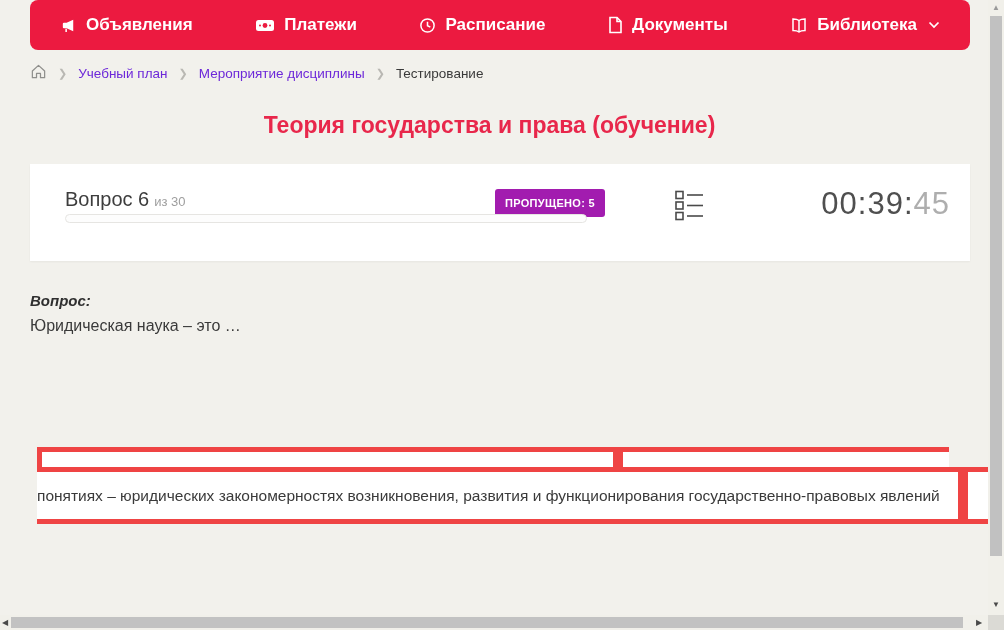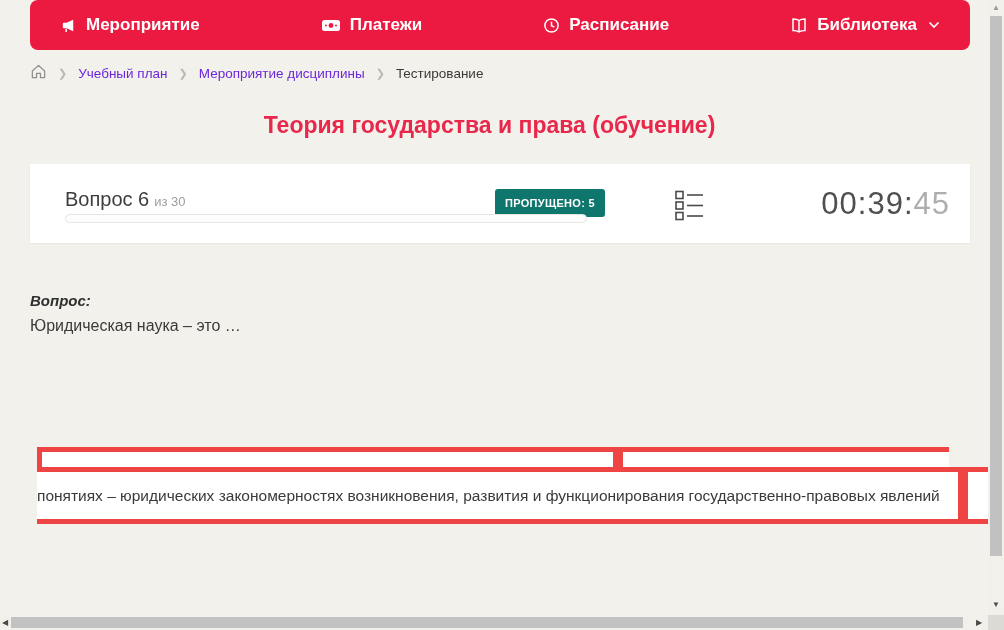--- a/index.html
+++ b/index.html
@@ -22,25 +22,25 @@
             align-items:center; gap:11px; font-size:13.5px; }
   .crumb-link { color:#6d28d9; cursor:pointer; }
   .crumb-current { color:#3a3a3a; }
   .crumb-sep { color:#b9b8b3; font-size:11px; }
 
   
   .page-title { position:absolute; left:0; top:112px; width:979px; text-align:center;
                 color:#e8274b; font-size:23px; font-weight:bold; }
 
   
-  .card { position:absolute; left:30px; top:164px; width:940px; height:79px; background:#ffffff;
+  .card { position:absolute; left:30px; top:164px; width:940px; height:97px; background:#ffffff;
           box-shadow:0 1px 2px rgba(0,0,0,0.05); }
   .q-num { position:absolute; left:35px; top:24px; font-size:20px; color:#3d3d3d; font-weight:500; }
   .q-of  { font-size:13px; color:#9e9e9e; font-weight:normal; margin-left:5px; }
-  .badge { position:absolute; left:465px; top:25px; background:#0f766e; color:#fff;
+  .badge { position:absolute; left:465px; top:25px; background:#a21caf; color:#fff;
            font-size:11px; font-weight:bold; letter-spacing:.3px; padding:8px 10px; border-radius:3px; }
   .pbar  { position:absolute; left:35px; top:50px; width:522px; height:9px; background:#fdfdfd;
            border:1px solid #e6e5e2; border-radius:5px; overflow:hidden; }
   .pbar-fill { height:100%; background:#e8274b; width:0; }
   .qlist-btn { position:absolute; left:644px; top:26px; width:30px; height:32px; cursor:pointer;
                background:none; border:none; }
   .timer { position:absolute; right:20px; top:22px; font-size:31px; letter-spacing:1px;
            color:#4f4f4f; font-weight:300; }
   .timer .secs { color:#aeaeae; }
 
@@ -78,41 +78,50 @@
 <div class="stage">
 
   <nav class="nav">
     <div class="nav-item">
       <span>
         <svg width="17" height="17" viewBox="0 0 18 18">
             <path d="M14 3v12l-7-3H4.2A1.2 1.2 0 0 1 3 10.8V7.2A1.2 1.2 0 0 1 4.2 6H7l7-3z" fill="#fff"></path>
             <path d="M6.5 12.5V16" stroke="#fff" stroke-width="1.6"></path>
           </svg>
       </span>
-      <span>Мероприятие</span>
+      <span>Объявления</span>
     </div>
     <div class="nav-item">
       <span>
         <svg width="20" height="16" viewBox="0 0 20 16">
             <rect x="1" y="3" width="18" height="11" rx="2.5" fill="#fff"></rect>
             <circle cx="10" cy="8.5" r="2.4" fill="#ec1a40"></circle>
             <circle cx="5" cy="8.5" r="1" fill="#ec1a40"></circle>
             <circle cx="15" cy="8.5" r="1" fill="#ec1a40"></circle>
           </svg>
       </span>
       <span>Платежи</span>
     </div>
     <div class="nav-item">
       <span>
         <svg width="17" height="17" viewBox="0 0 18 18">
             <circle cx="9" cy="9" r="7" stroke="#fff" stroke-width="1.6" fill="none"></circle>
             <path d="M9 5v4.2l3 1.6" stroke="#fff" stroke-width="1.6" fill="none"></path>
           </svg>
       </span>
       <span>Расписание</span>
+    </div>
+    <div class="nav-item">
+      <span>
+        <svg width="15" height="18" viewBox="0 0 15 18">
+            <path d="M2 1.5h7l4 4v11H2z" stroke="#fff" stroke-width="1.6" fill="none"></path>
+            <path d="M9 1.5v4h4" stroke="#fff" stroke-width="1.6" fill="none"></path>
+          </svg>
+      </span>
+      <span>Документы</span>
     </div>
     <div class="nav-item">
       <span>
         <svg width="18" height="17" viewBox="0 0 18 17">
             <path d="M9 3.5C7.5 2.3 5.4 2 3 2v11.5c2.4 0 4.5.3 6 1.5 1.5-1.2 3.6-1.5 6-1.5V2c-2.4 0-4.5.3-6 1.5z" stroke="#fff" stroke-width="1.5" fill="none"></path>
             <path d="M9 3.5V15" stroke="#fff" stroke-width="1.5"></path>
           </svg>
       </span>
       <span>Библиотека</span>
       <span class="chev">

